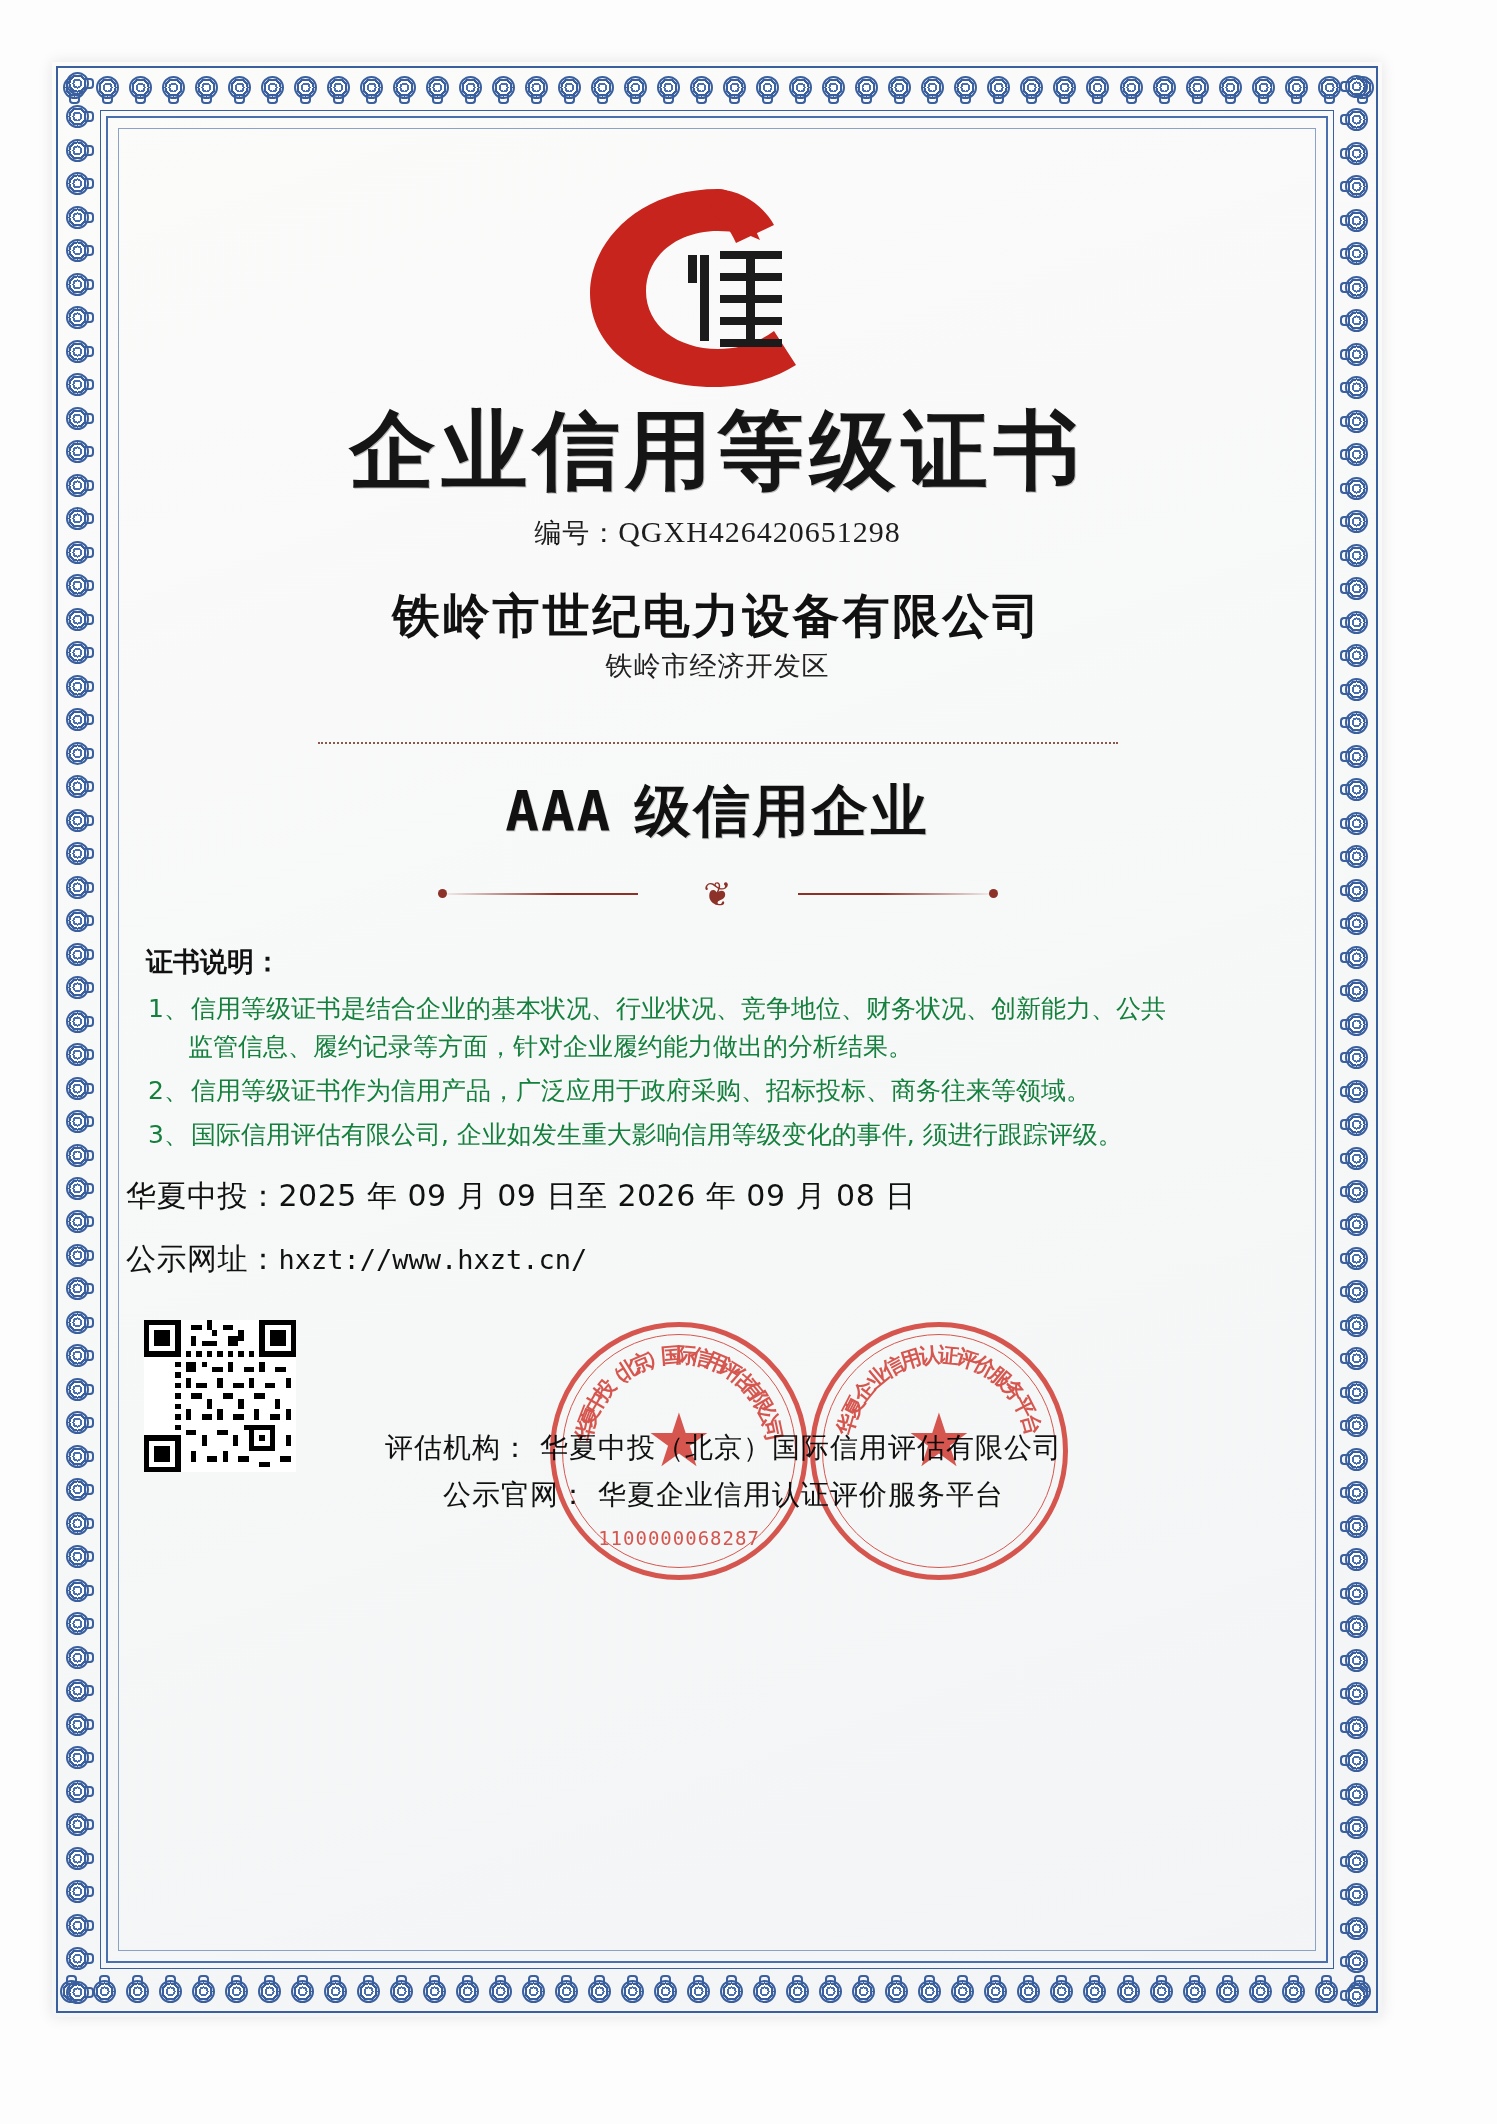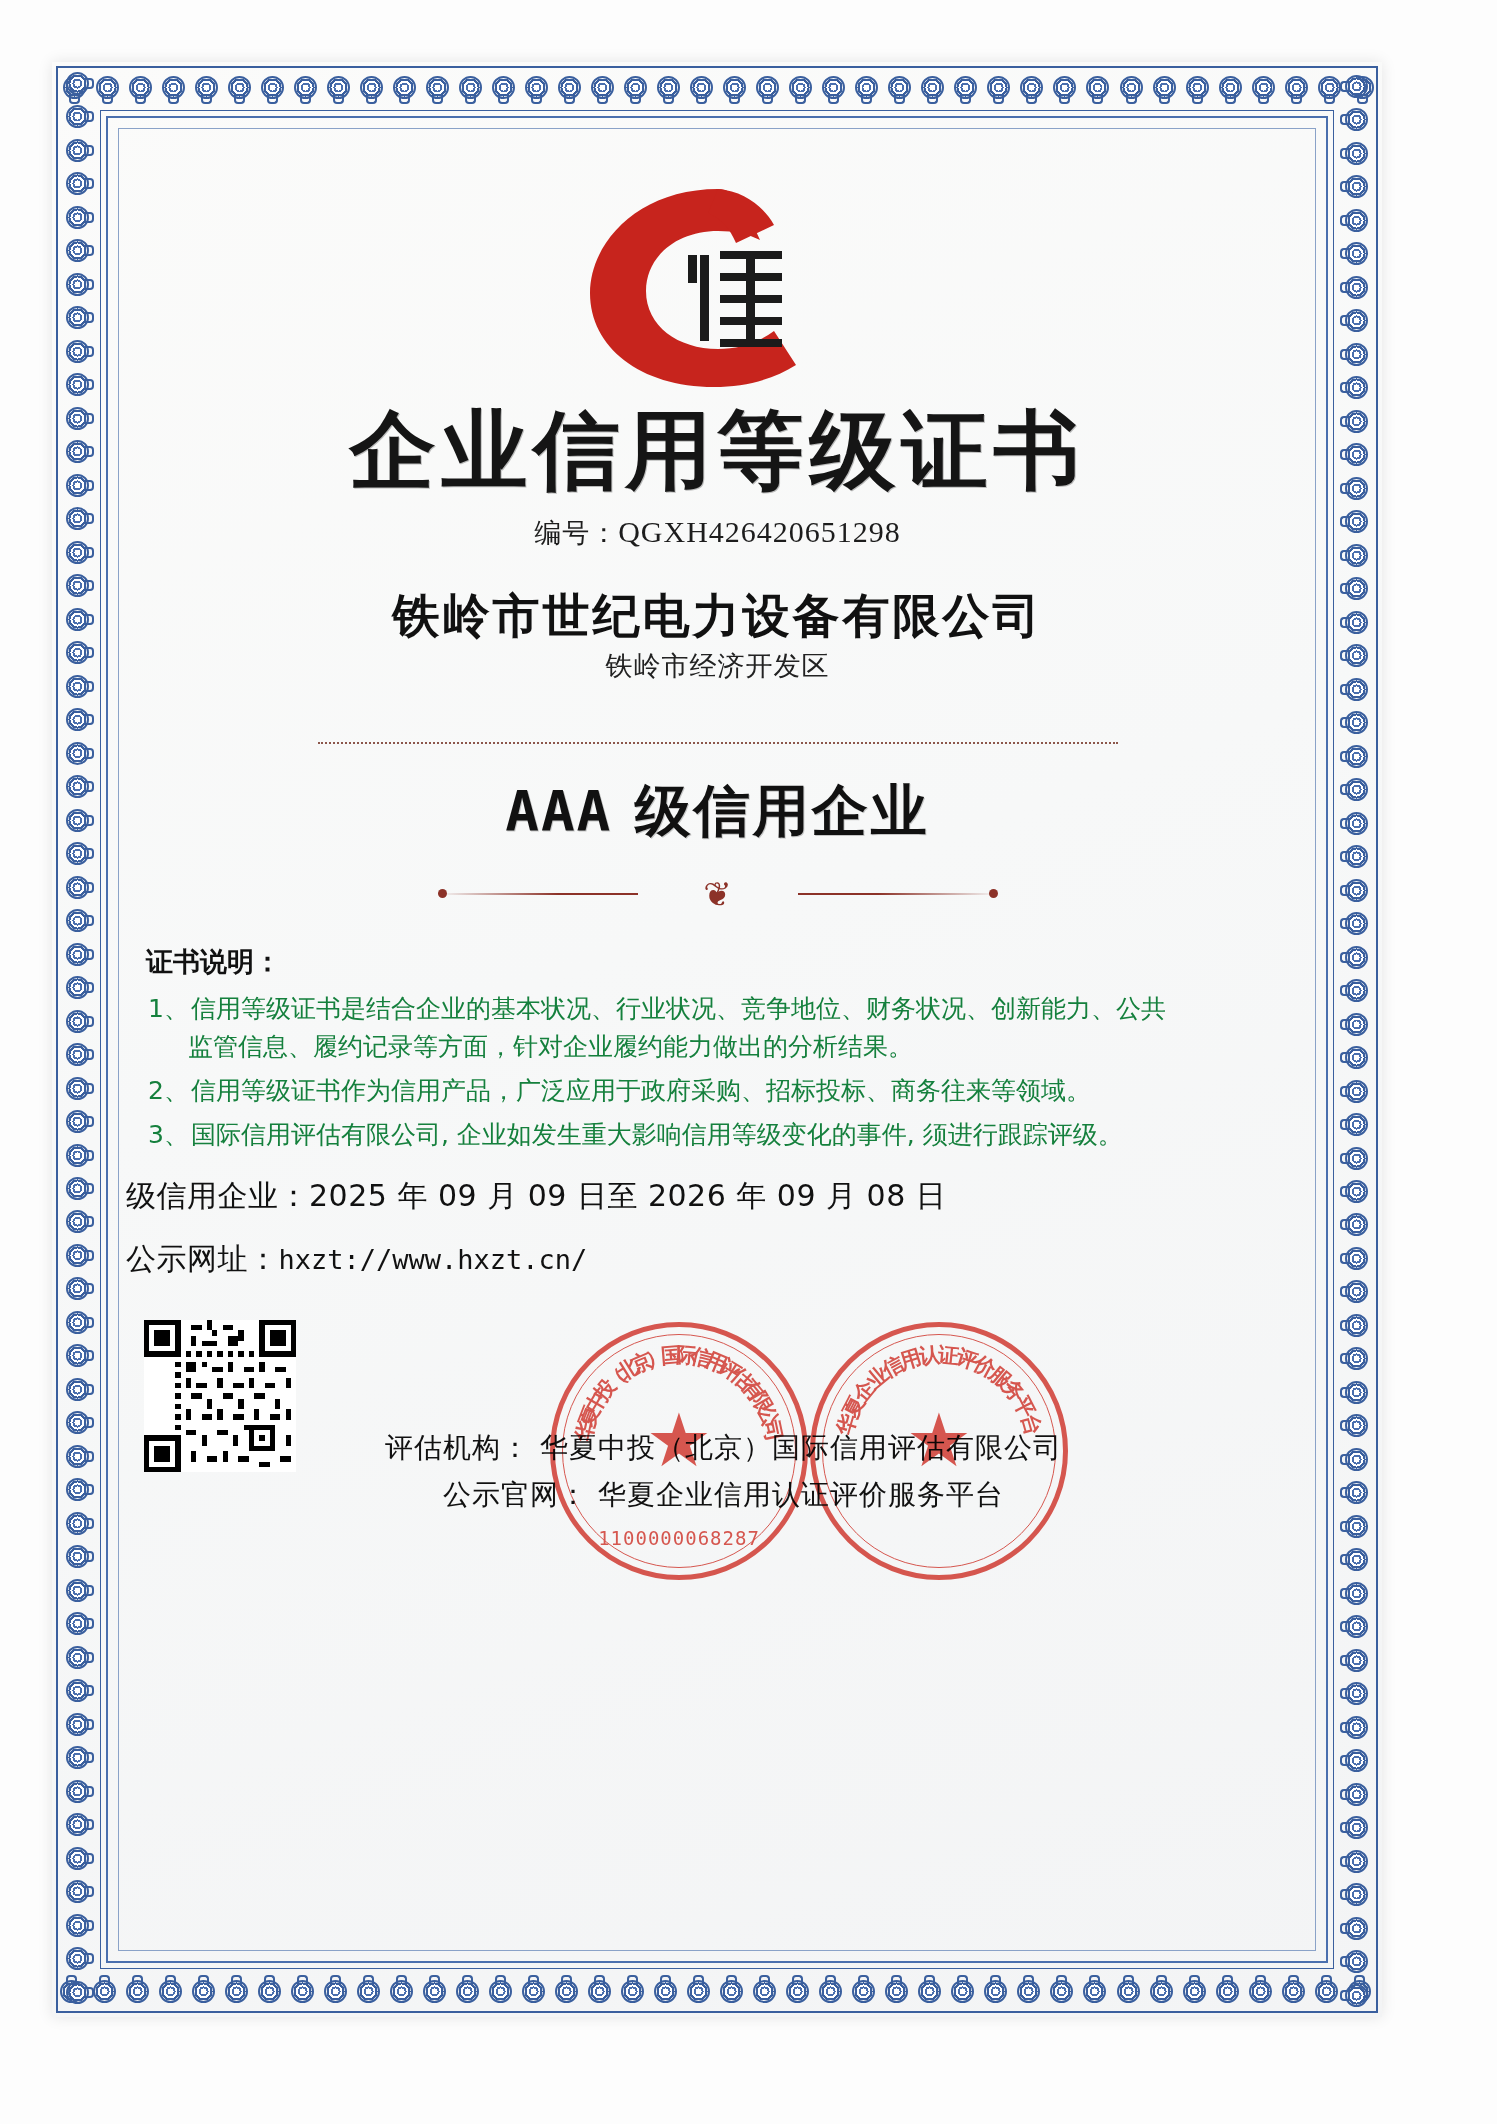--- a/index.html
+++ b/index.html
@@ -645,21 +645,21 @@
       <div class="note-item">
         <span class="idx">2、</span><span>信用等级证书作为信用产品，广泛应用于政府采购、招标投标、商务往来等领域。</span>
       </div>
 
       <div class="note-item">
         <span class="idx">3、</span><span>国际信用评估有限公司, 企业如发生重大影响信用等级变化的事件, 须进行跟踪评级。</span>
       </div>
     </div>
 
     <div class="field-line">
-      <span>级信用企业：</span><span>2025 年 09 月 09 日至 2026 年 09 月 08 日</span>
+      <span>华夏中投：</span><span>2025 年 09 月 09 日至 2026 年 09 月 08 日</span>
     </div>
 
     <div class="field-line">
       <span>公示网址：</span><span class="mono">hxzt://www.hxzt.cn/</span>
     </div>
 
     <div class="bottom-area">
 
       <div class="qr">
         <svg width="152" height="152" viewBox="0 0 29 29" shape-rendering="crispEdges">

